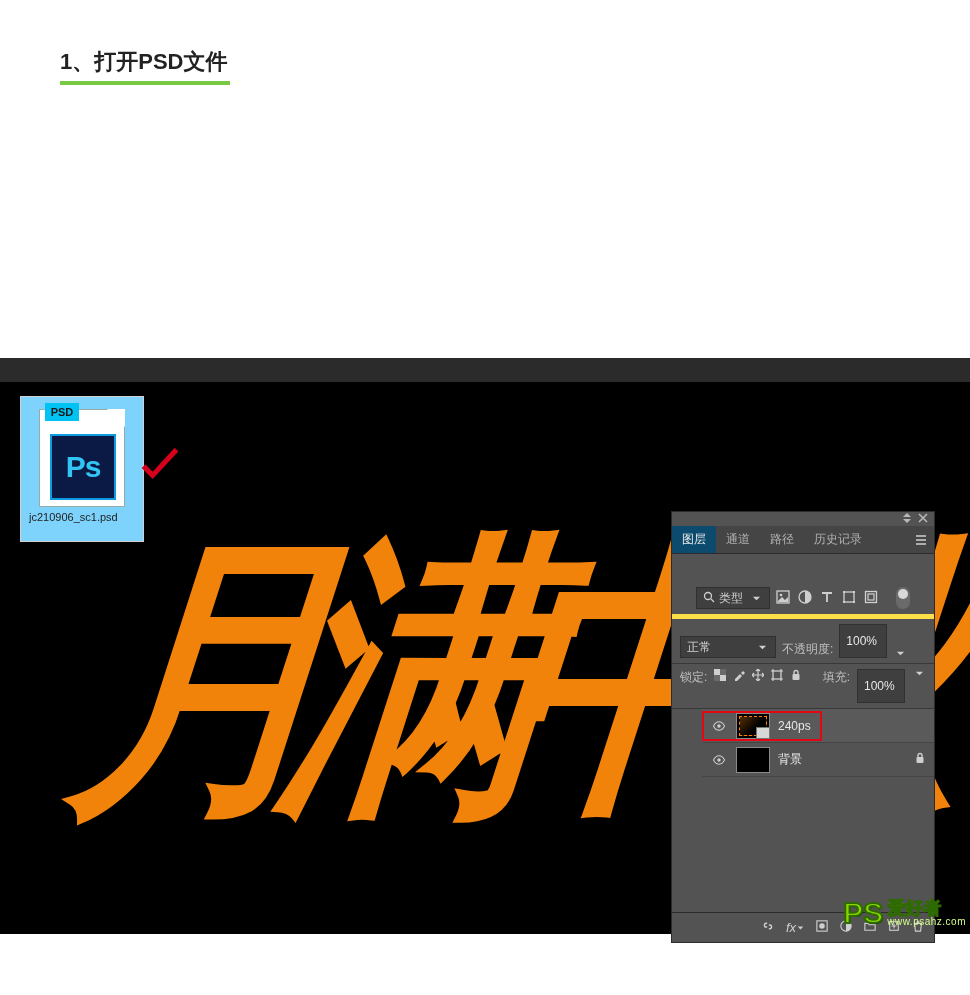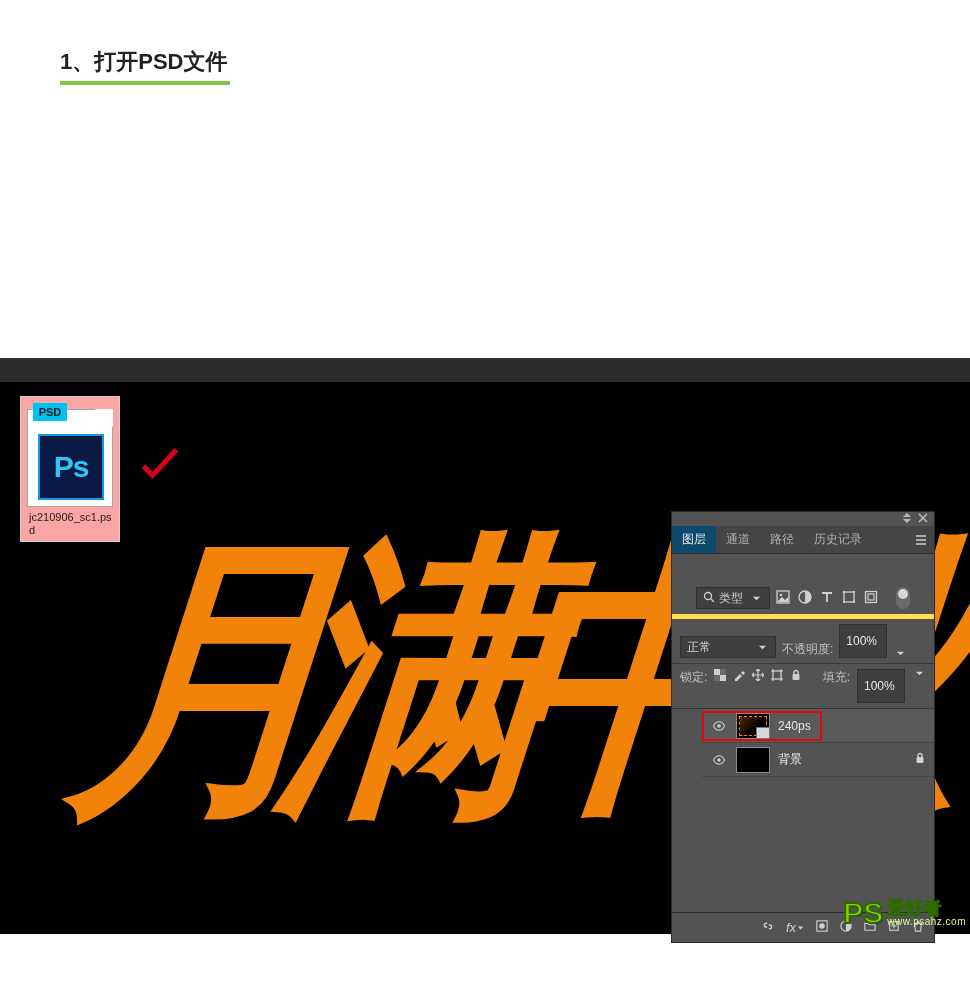--- a/index.html
+++ b/index.html
@@ -14,22 +14,22 @@
 
   .screenshot-area {
     position: absolute; left: 0; top: 358px; width: 970px; height: 570px;
     background: #2b2b2b;
   }
   .canvas {
     position: absolute; left: 0; top: 24px; width: 970px; height: 552px;
     background: #000000;
   }
   .psd-thumb {
-    position: absolute; left: 20px; top: 14px; width: 100px; height: 146px;
-    background: #fca5a5; border: 1px solid #d0d0d0;
+    position: absolute; left: 20px; top: 14px; width: 124px; height: 146px;
+    background: #7dd3fc; border: 1px solid #d0d0d0;
     display: flex; flex-direction: column; align-items: center; justify-content: flex-start;
     padding-top: 6px;
   }
   .psd-icon {
     width: 86px; height: 104px; position: relative;
   }
   .psd-badge {
     position: absolute; top: 0; left: 6px;
     width: 34px; height: 18px; background: #00C3F4; color: #1a1a1a;
     font-size: 11px; font-weight: 700; display: flex; align-items: center; justify-content: center;

